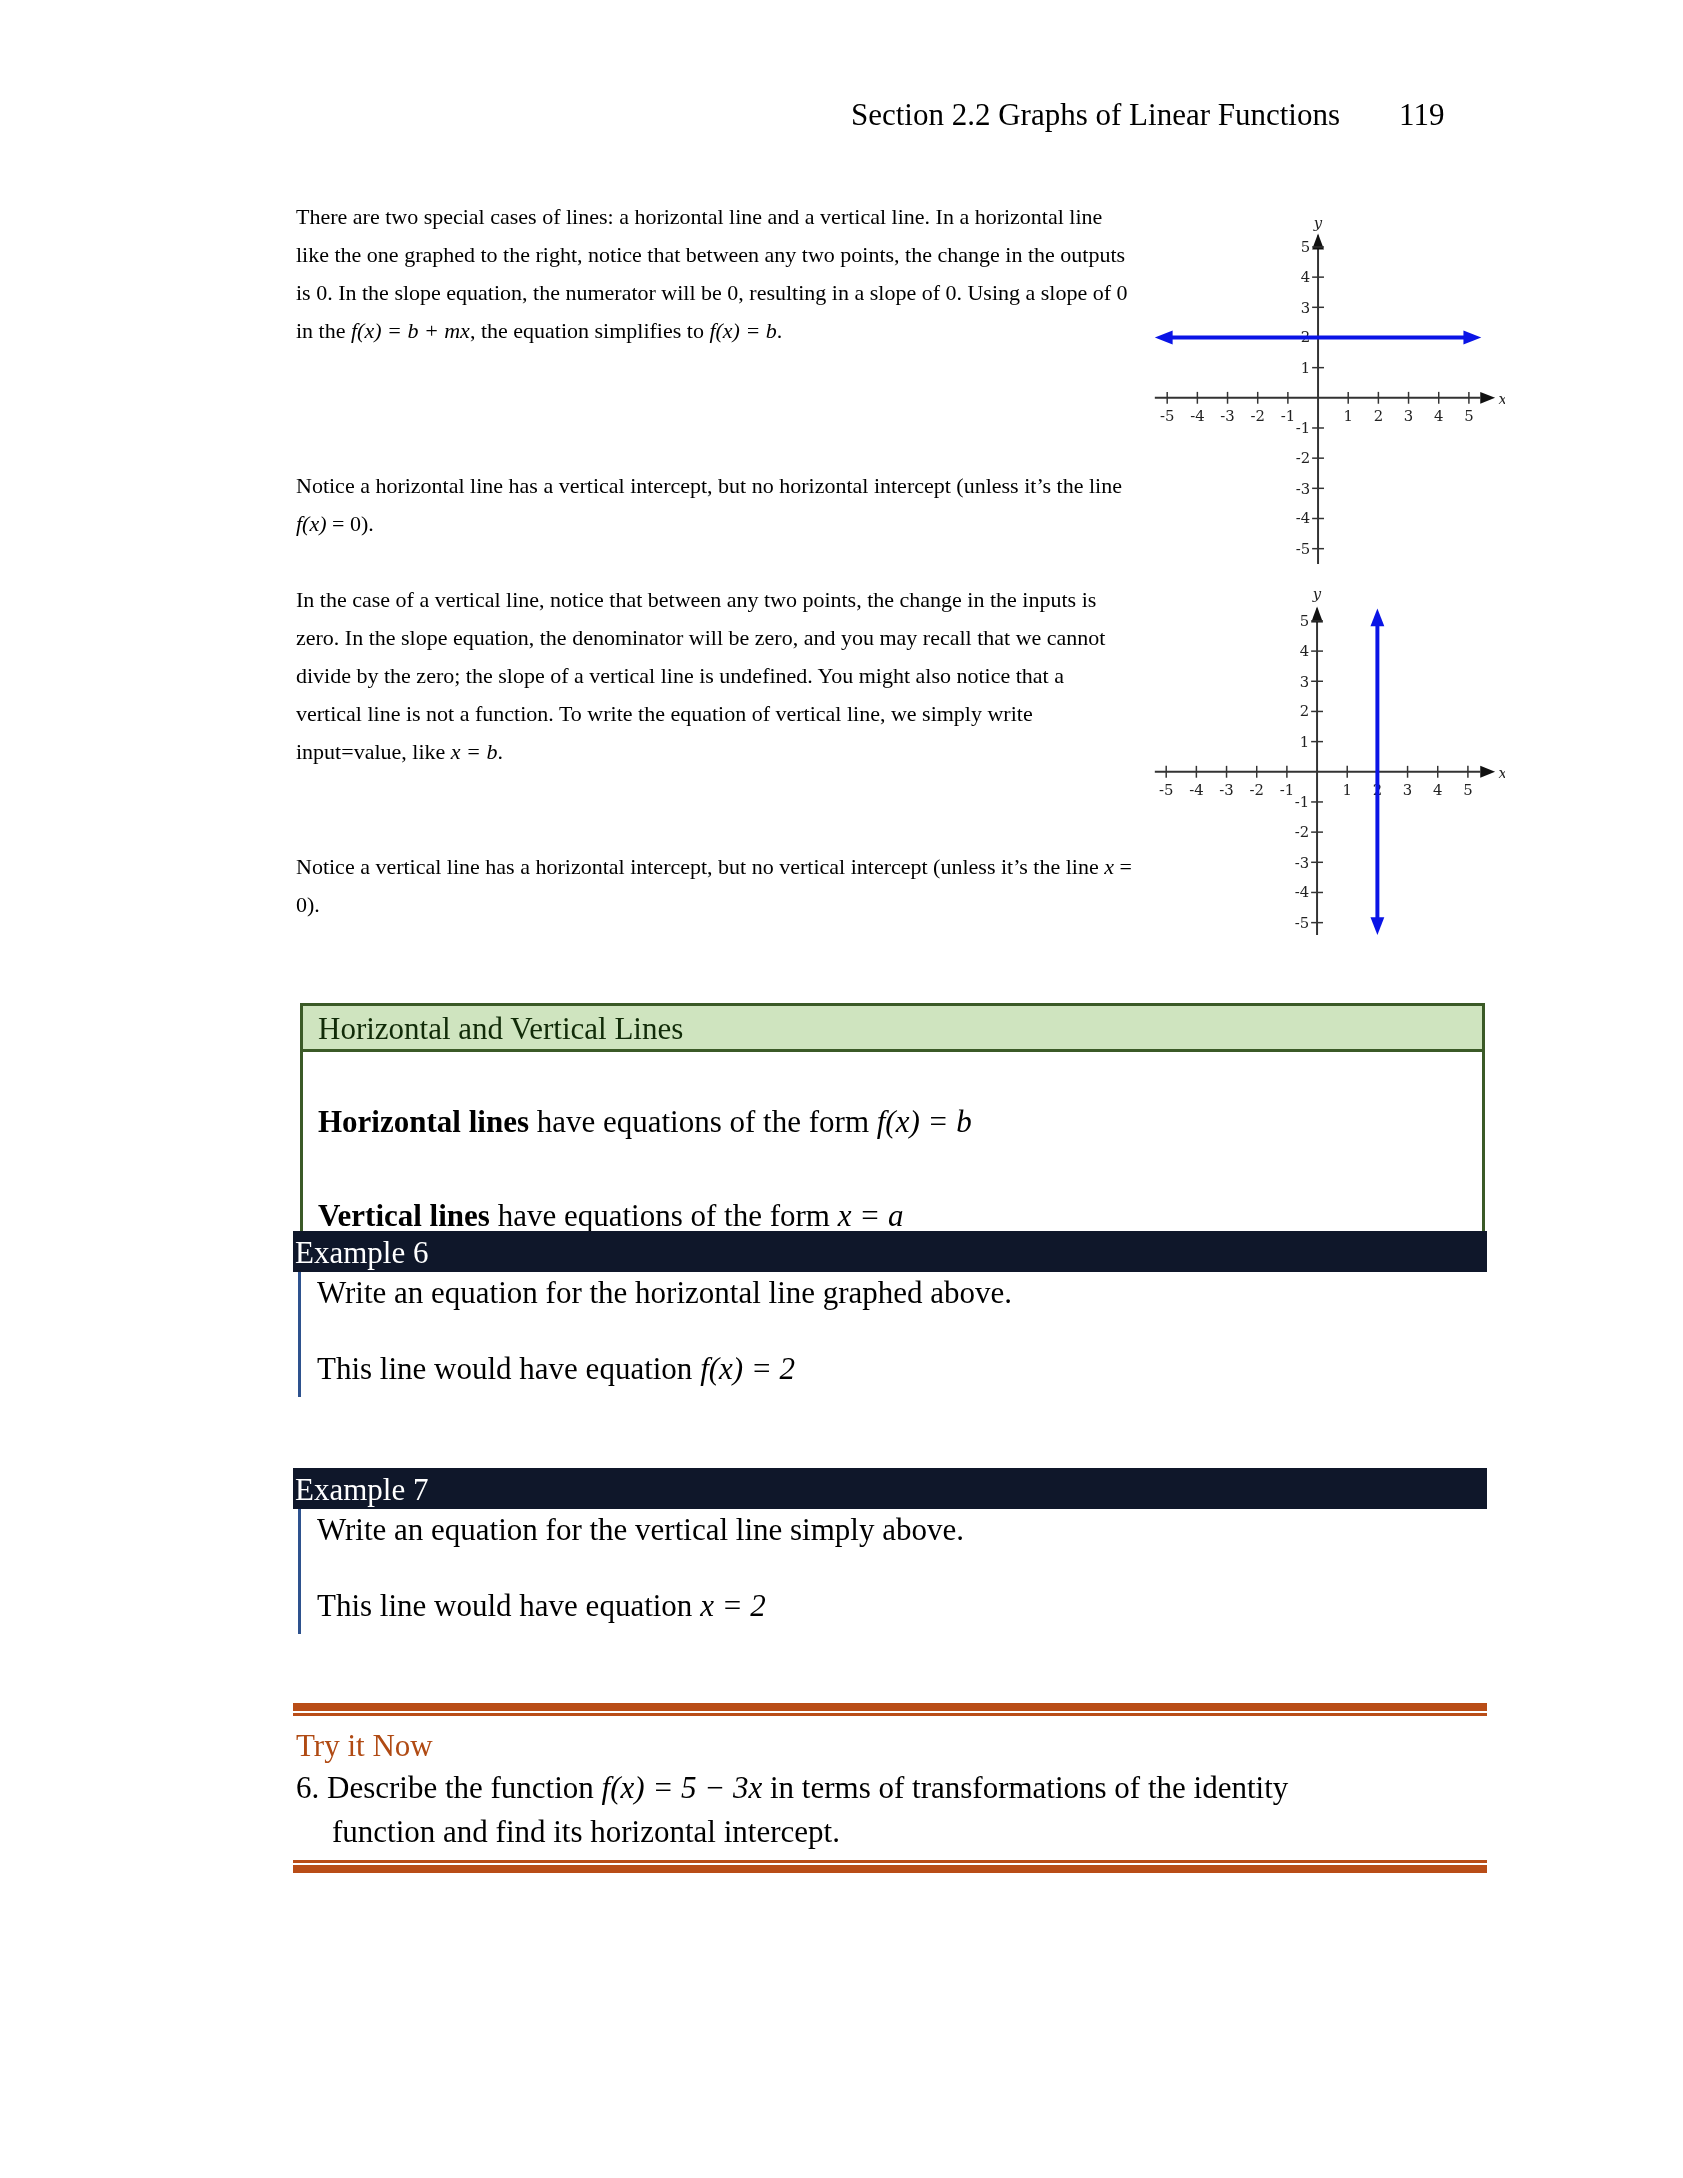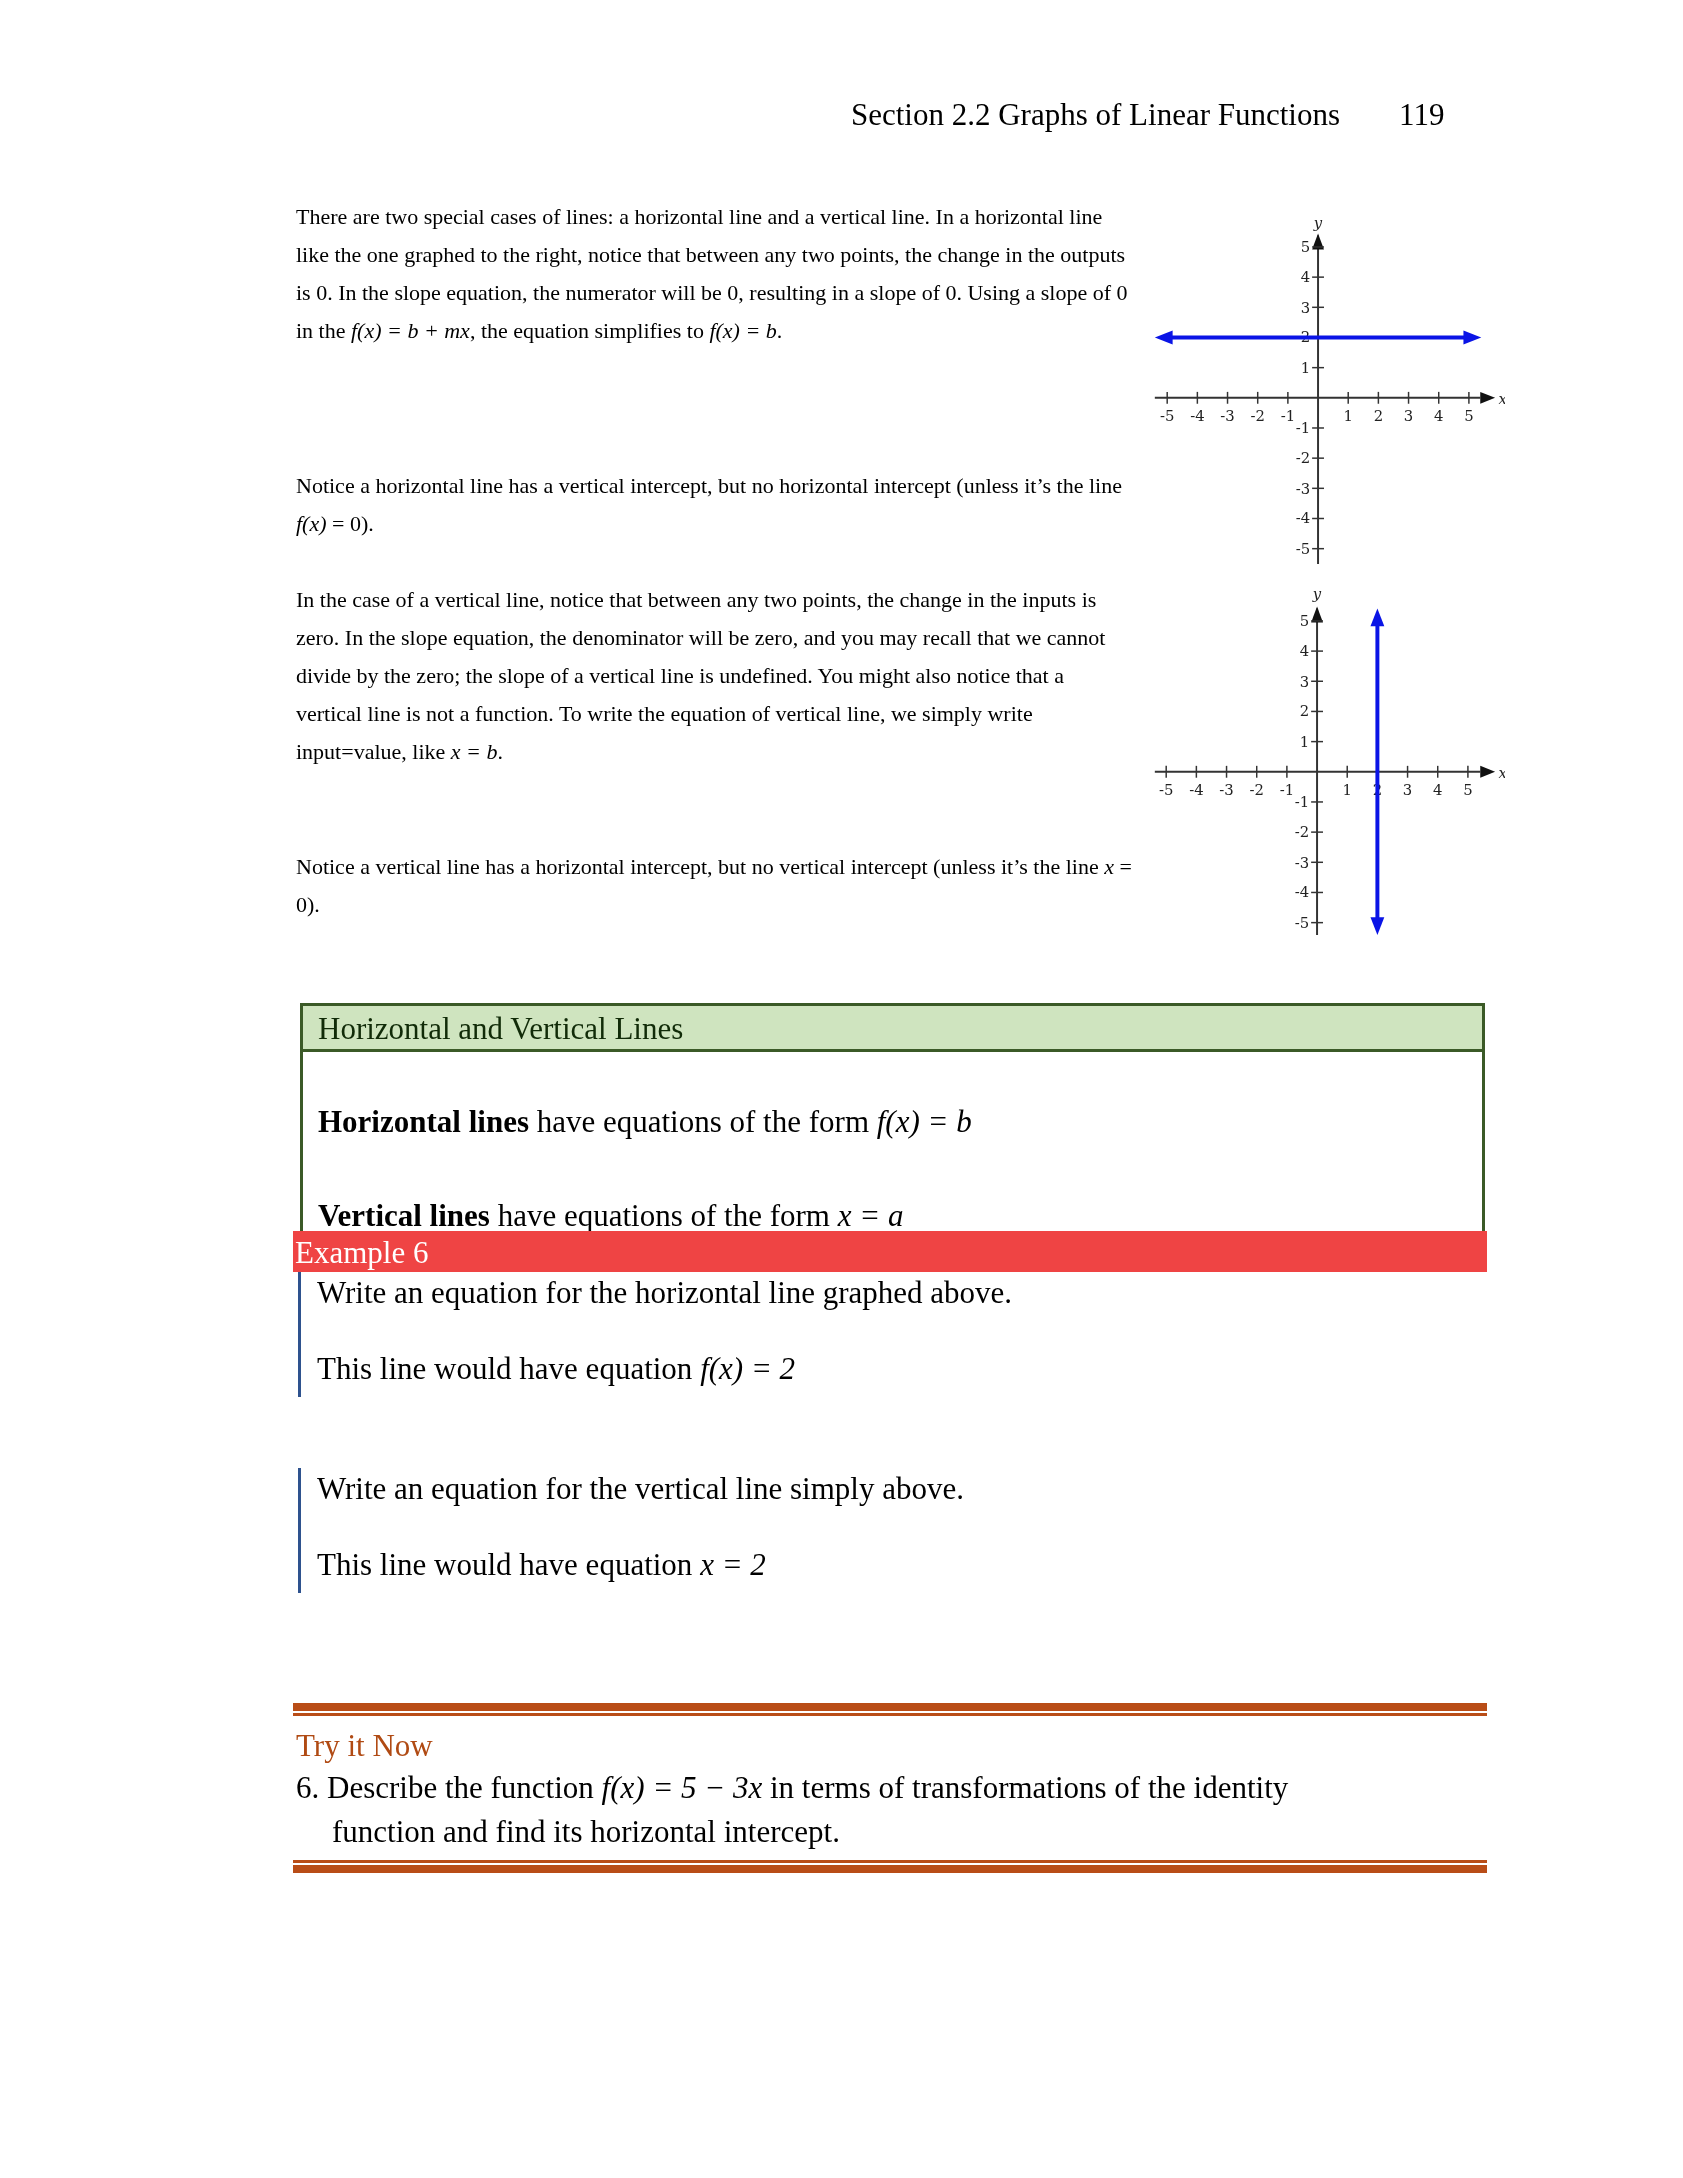--- a/index.html
+++ b/index.html
@@ -16,21 +16,21 @@
   .graph svg { display: block; }
   .tick-label { font-family: "DejaVu Serif", serif; font-size: 15px; fill: #222; }
   .axis-label { font-family: "DejaVu Serif", serif; font-size: 15px; font-style: italic; fill: #222; }
 
   .keybox { left: 300px; top: 1003px; width: 1179px; border: 3px solid #3b5a27; }
   .keybox .kb-title { background: #cfe4bf; border-bottom: 3px solid #3b5a27; padding: 0 15px; height: 43px; line-height: 45px; font-size: 31px; font-weight: normal; color: #112b08; }
   .keybox .kb-row { padding: 0 15px; font-size: 31px; height: 53px; line-height: 51px; margin-top: 44px; }
   .keybox .kb-row b { font-weight: bold; }
 
   .example { left: 293px; width: 1194px; }
-  .example .ex-head { background: #ef4444; color: #ffffff; font-size: 31px; height: 41px; line-height: 44px; padding-left: 2px; }
+  .example .ex-head { background: #0f172a; color: #ffffff; font-size: 31px; height: 41px; line-height: 44px; padding-left: 2px; }
   .example .ex-body { border-left: 3px solid #2e528e; margin-left: 5px; padding-left: 16px; font-size: 31px; }
   .example .ex-body .q { line-height: 40px; padding-top: 1px; }
   .example .ex-body .a { line-height: 40px; padding-top: 36px; padding-bottom: 8px; }
 
   .trybox { left: 293px; width: 1194px; top: 1703px; }
   .trybox .bar-thick { height: 8px; background: #b94d17; }
   .trybox .bar-gap { height: 2px; background: #ffffff; }
   .trybox .bar-thin { height: 3px; background: #b94d17; }
   .trybox .try-title { color: #b04a13; font-size: 31px; line-height: 40px; margin-top: 10px; padding-left: 3px; }
   .trybox .try-text { font-size: 31px; line-height: 44px; padding-left: 3px; }
@@ -196,20 +196,21 @@
 
 <div class="abs example" style="top:1231px;">
   <div class="ex-head">Example 6</div>
   <div class="ex-body">
     <div class="q">Write an equation for the horizontal line graphed above.</div>
     <div class="a"><span>This line would have equation </span><span class="math">f(x) = 2</span></div>
   </div>
 </div>
 
 <div class="abs example" style="top:1468px;">
+  <div class="ex-head">Example 7</div>
   <div class="ex-body">
     <div class="q">Write an equation for the vertical line simply above.</div>
     <div class="a"><span>This line would have equation </span><span class="math">x = 2</span></div>
   </div>
 </div>
 
 <div class="abs trybox">
   <div class="bar-thick"></div>
   <div class="bar-gap"></div>
   <div class="bar-thin"></div>

